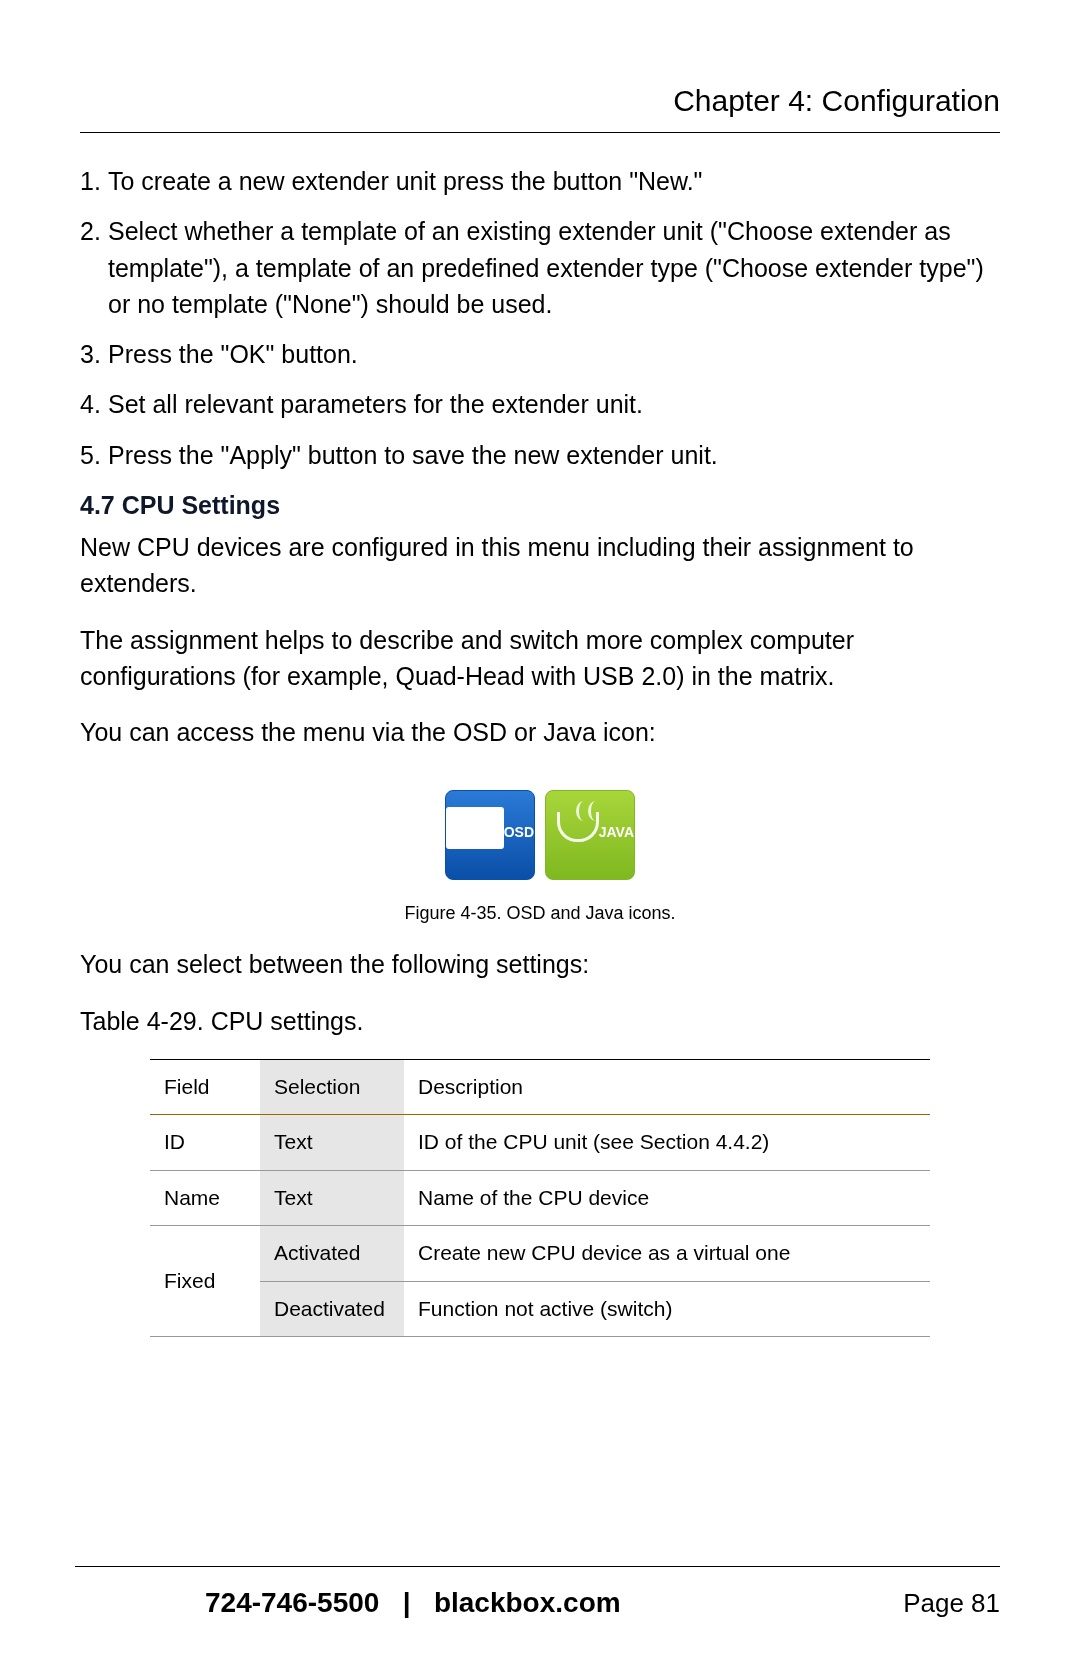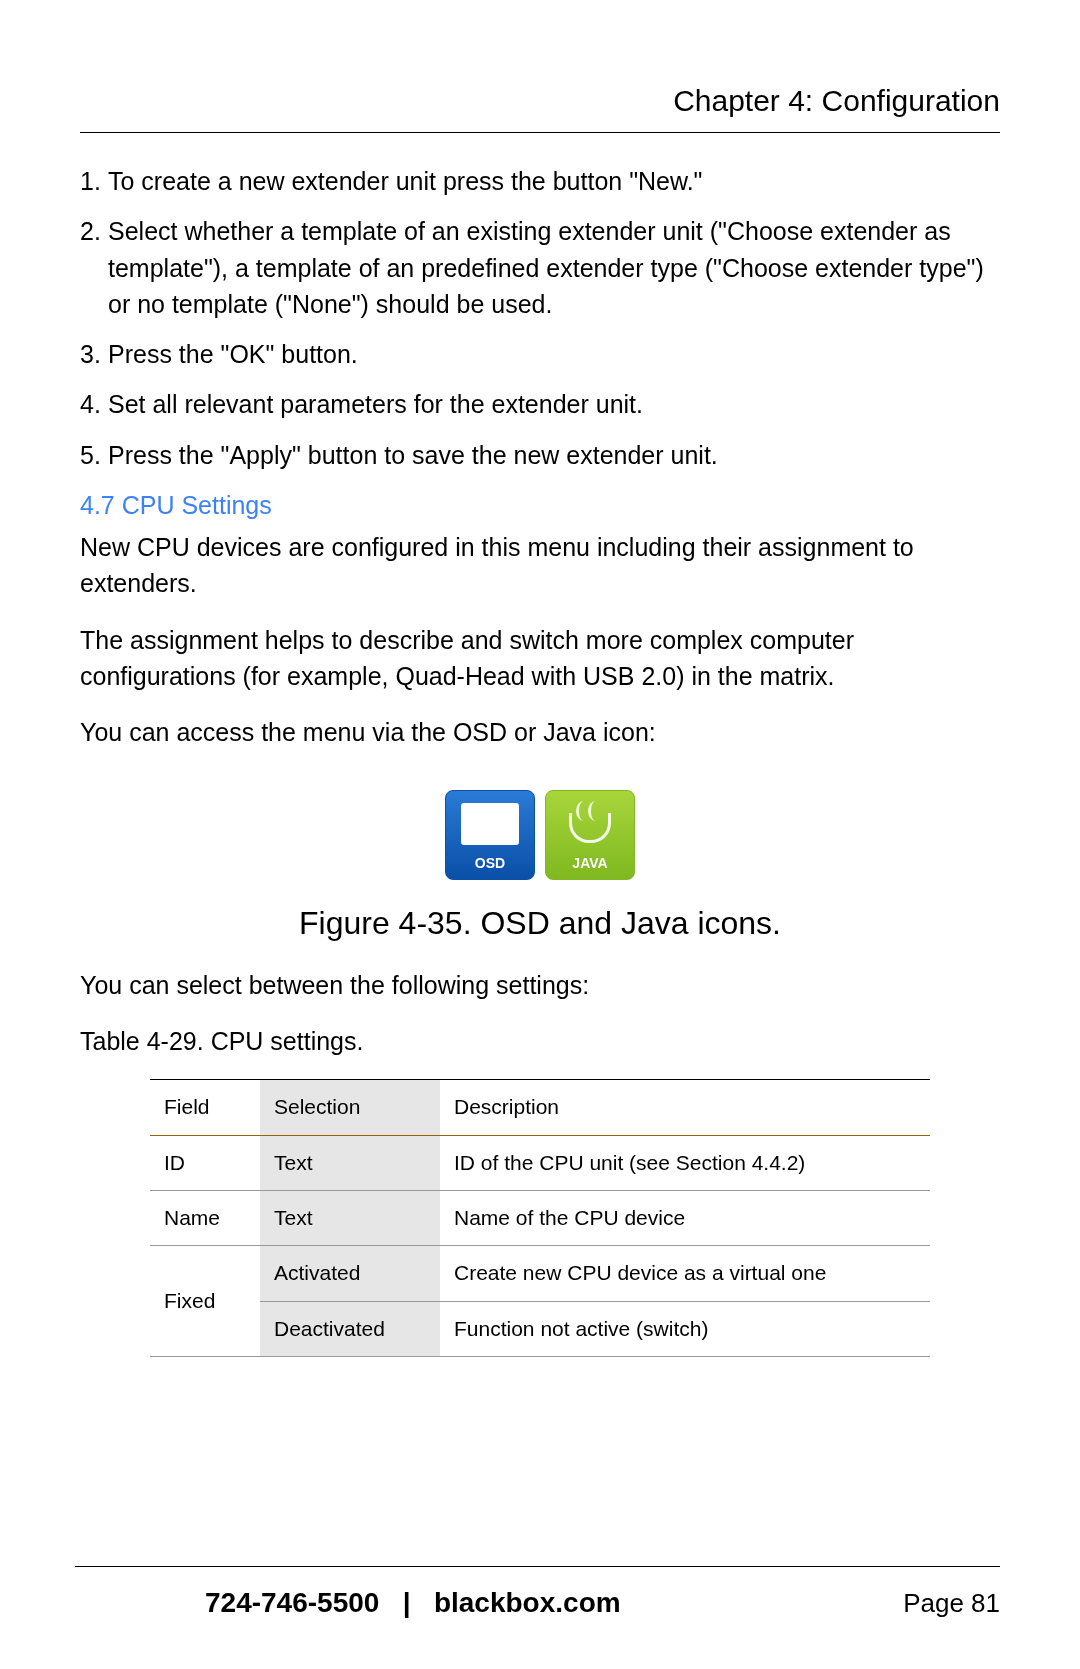--- a/index.html
+++ b/index.html
@@ -43,40 +43,40 @@
     font-size: 25px;
   }
   .caution-label {
     flex-shrink: 0;
     padding-right: 6px;
   }
   .caution-text {
     flex: 1;
   }
   .section-heading {
-    font-weight: 400;
-    color: #3b82f6;
+    font-weight: 700;
+    color: #0f172a;
     font-size: 25px;
     margin-bottom: 6px;
   }
   .para {
     margin-bottom: 20px;
   }
   .icons-row {
     display: flex;
     justify-content: center;
     gap: 10px;
     margin: 40px 0 20px 0;
   }
   .icon-box {
     width: 90px;
     height: 90px;
     border-radius: 8px;
     display: flex;
-    flex-direction: column;
+    flex-direction: row;
     align-items: center;
     justify-content: flex-end;
     padding-bottom: 6px;
     color: #fff;
     font-size: 14px;
     font-weight: bold;
     position: relative;
   }
   .icon-osd {
     background: linear-gradient(#2a7ad6, #0a4fa8);
@@ -114,21 +114,21 @@
     content: "";
     position: absolute;
     width: 12px;
     height: 20px;
     border-left: 3px solid rgba(255,255,255,0.8);
     border-radius: 50%;
   }
   .icon-java .steam::after { left: 12px; }
   .figure-caption {
     text-align: center;
-    font-size: 32px;
+    font-size: 18px;
     margin-bottom: 20px;
   }
   .table-caption {
     text-align: left;
     font-size: 25px;
     margin: 12px 0 20px 0;
   }
   table {
     border-collapse: collapse;
     width: 780px;
@@ -140,21 +140,21 @@
     padding: 12px 14px;
     border-bottom: 1px solid #999;
     font-weight: normal;
   }
   table thead th {
     border-top: 1px solid #000;
     border-bottom: 1px solid #a16207;
     font-weight: 400;
   }
   .col-field { width: 110px; }
-  .col-sel { width: 180px; background: #e6e6e6; }
+  .col-sel { width: 144px; background: #e6e6e6; }
   thead .col-sel { background: #e6e6e6; }
   .footer {
     position: absolute;
     bottom: 50px;
     left: 75px;
     right: 80px;
     border-top: 1px solid #000;
     padding-top: 20px;
     display: flex;
     justify-content: space-between;

